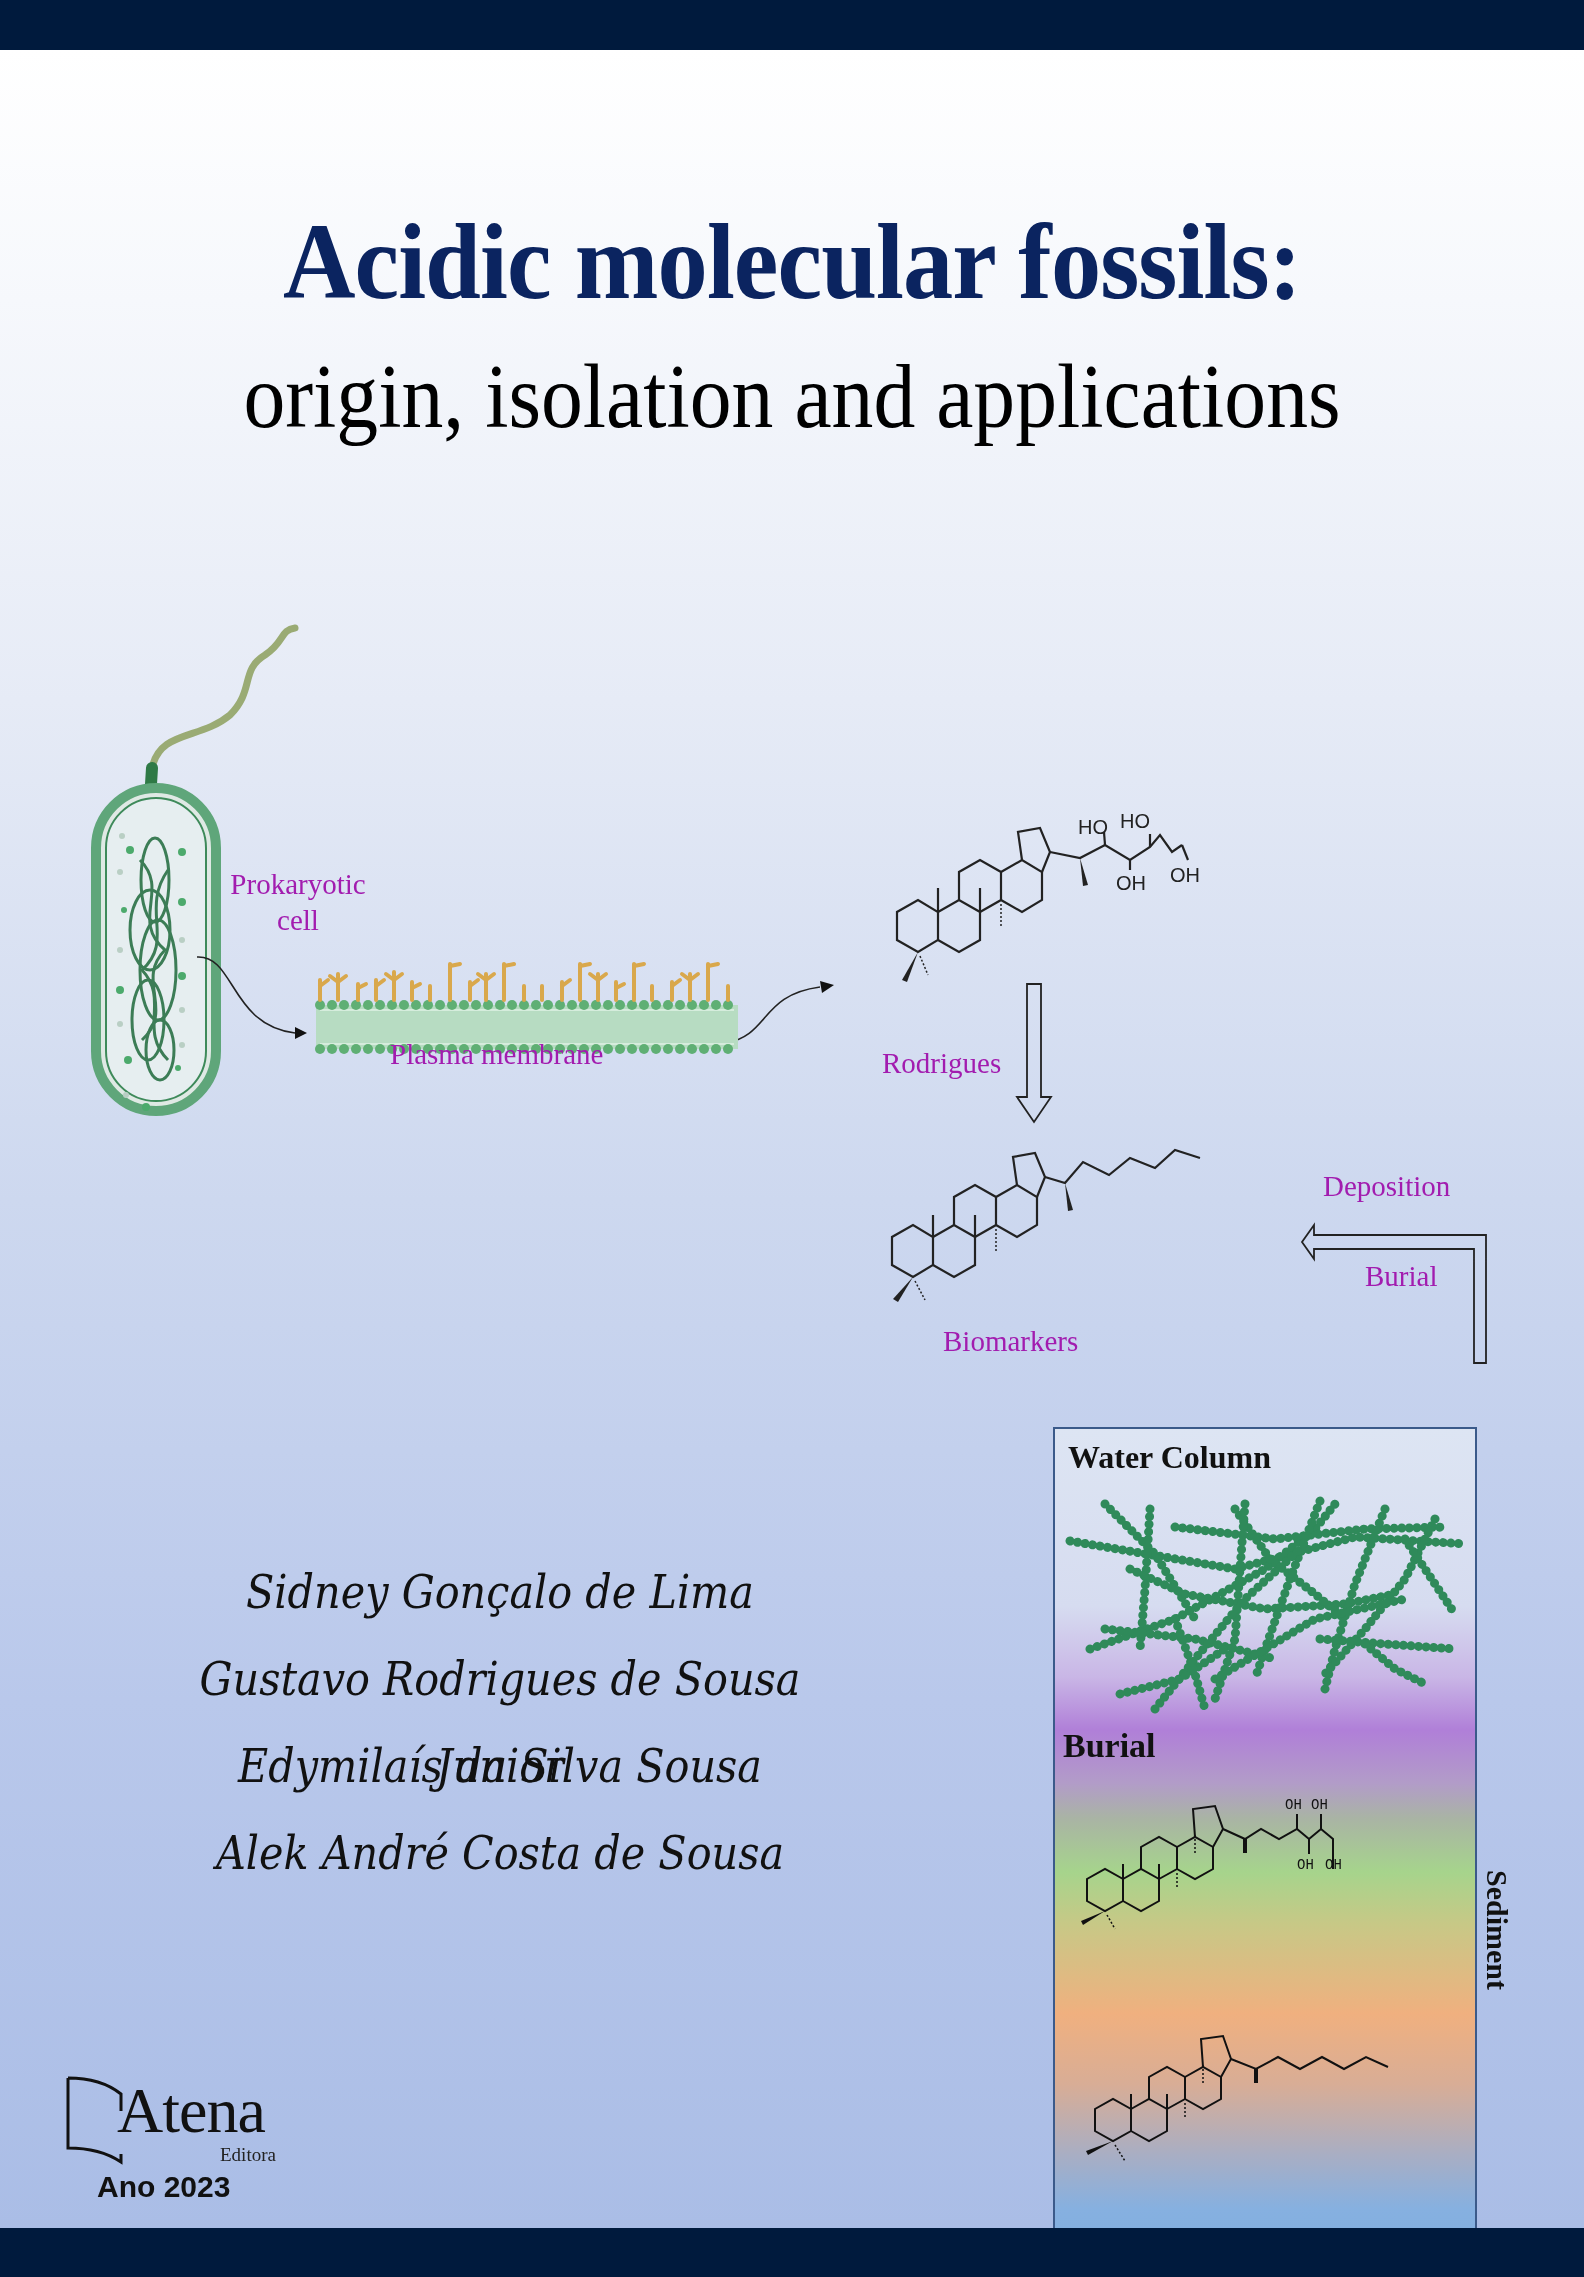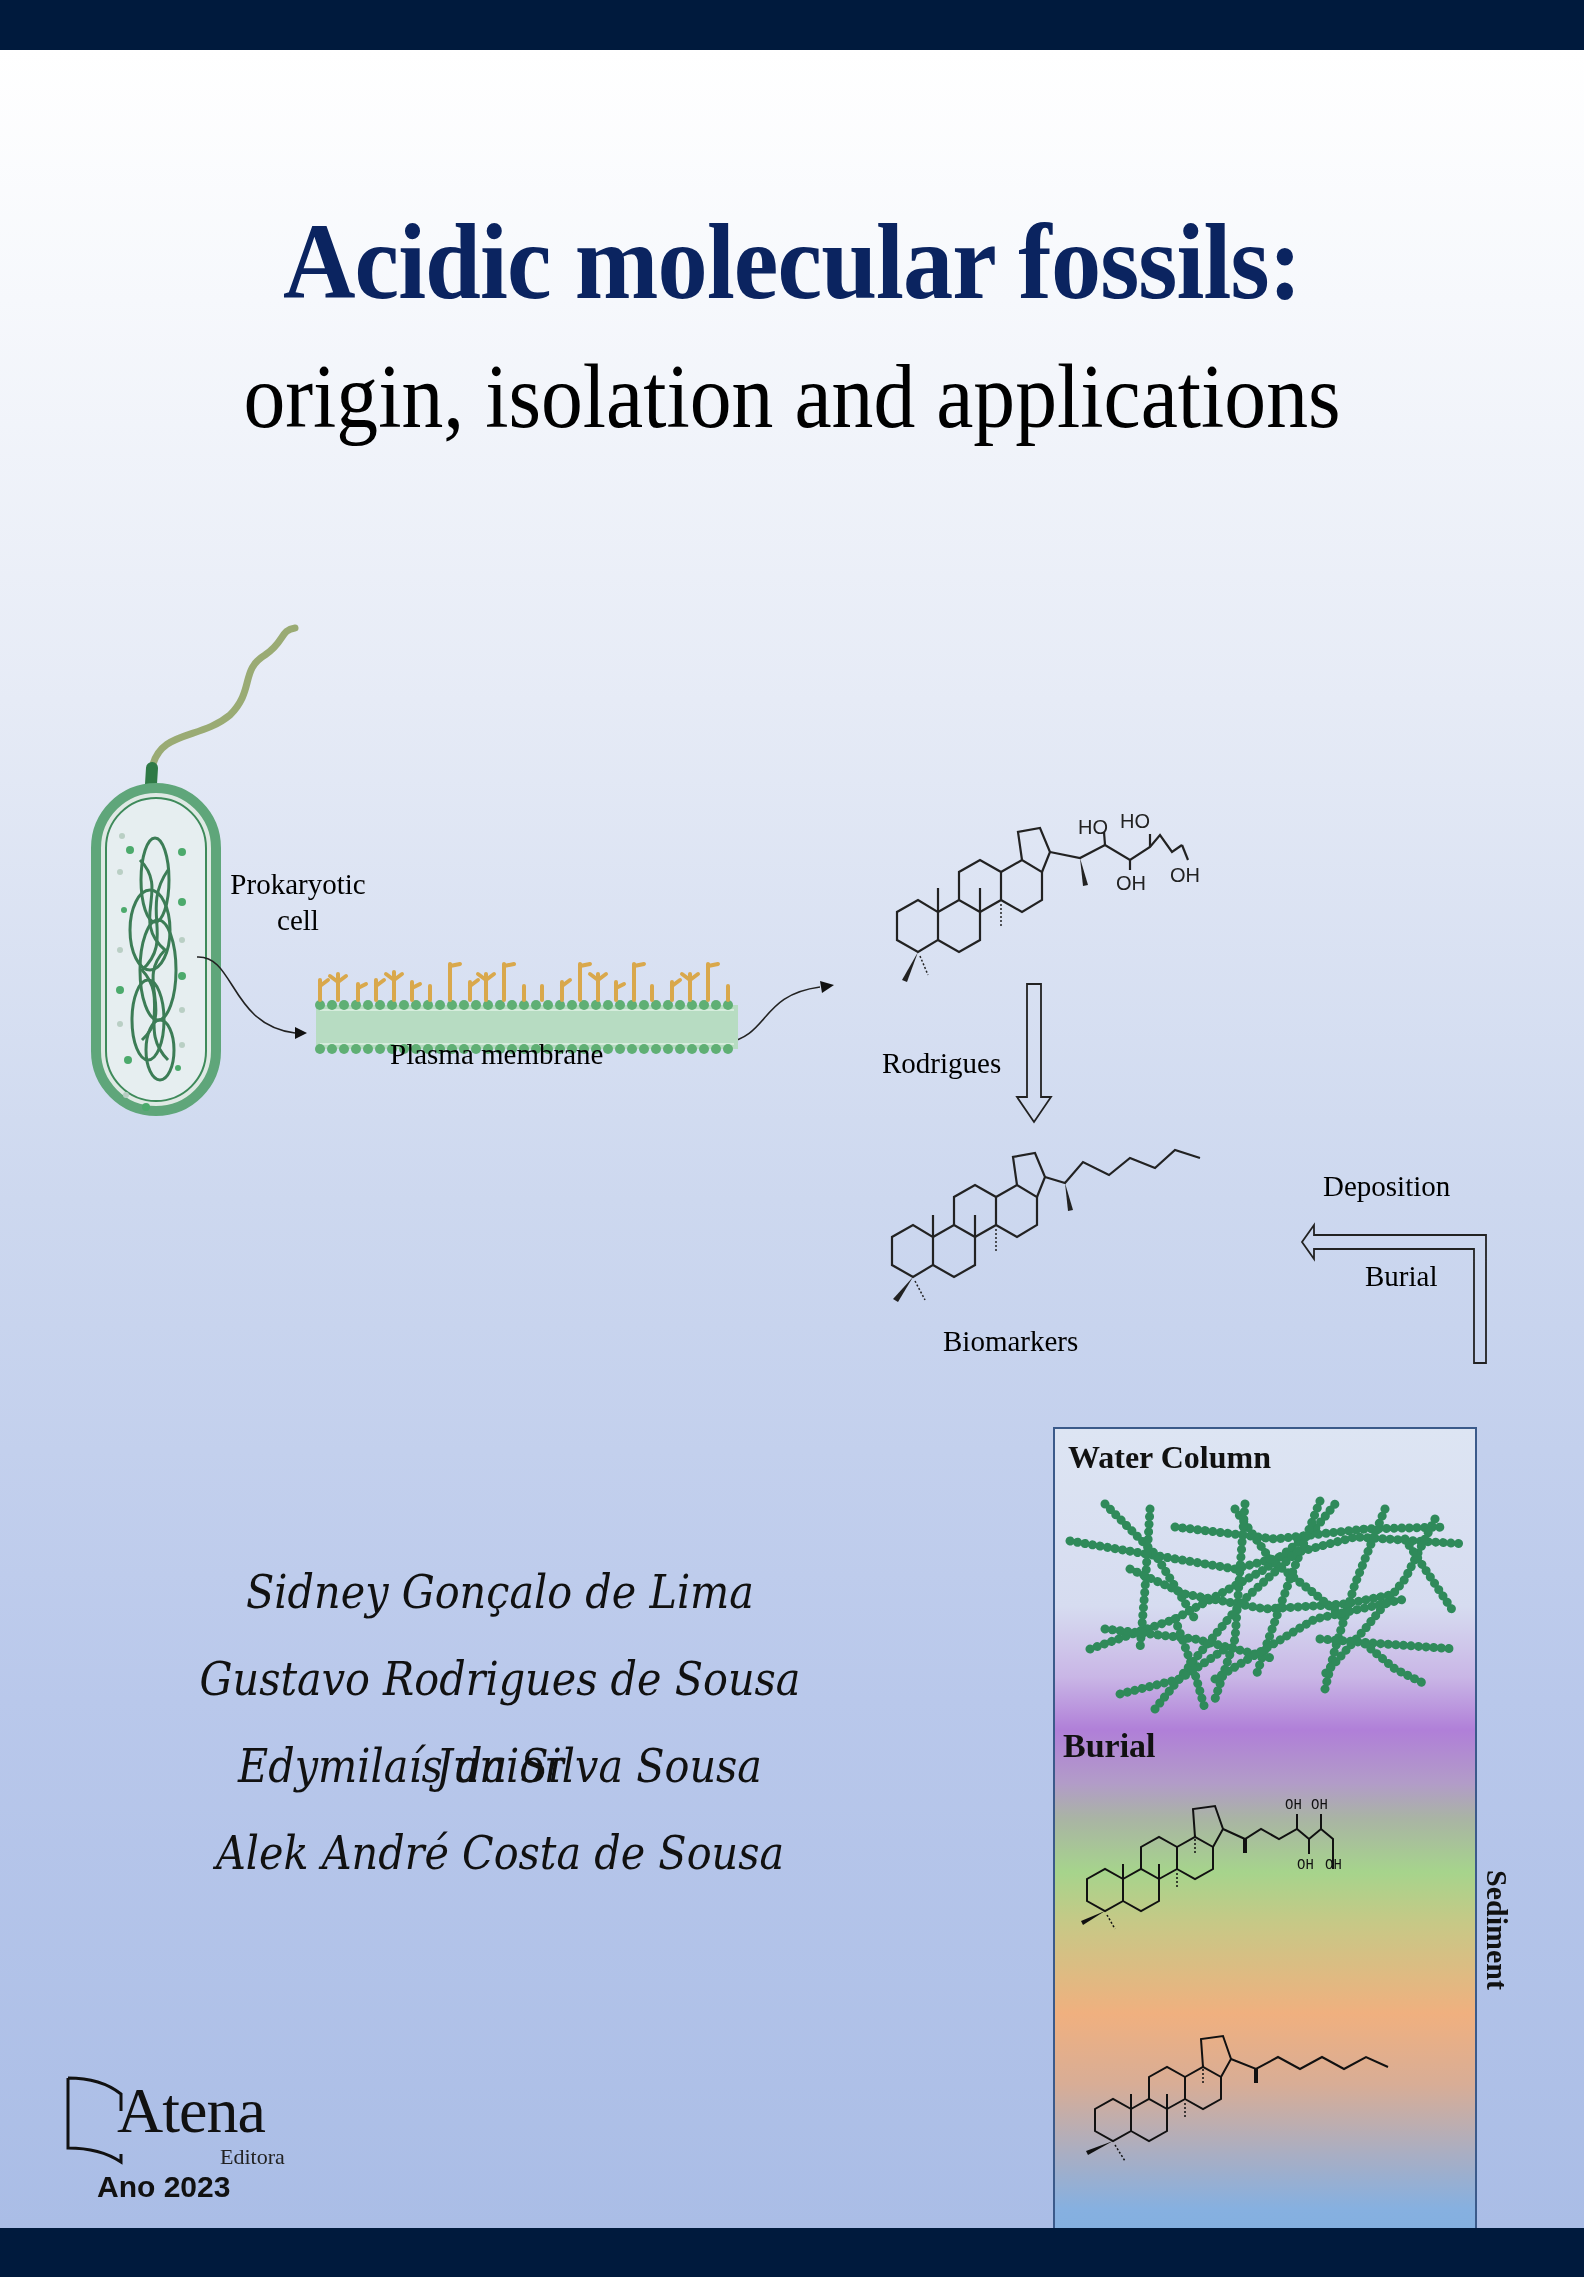--- a/index.html
+++ b/index.html
@@ -16,21 +16,21 @@
     position: absolute; left: 0; width: 1584px; top: 200px; text-align: center;
     font-family: "Liberation Serif", serif; font-weight: bold; font-size: 108px;
     color: #0b2460; letter-spacing: -1px; transform: scaleX(0.93); transform-origin: center;
   }
   .title2 {
     position: absolute; left: 0; width: 1584px; top: 345px; text-align: center;
     font-family: "Liberation Serif", serif; font-size: 90px; color: #000;
     transform: scaleX(0.93); transform-origin: center;
   }
 
-  .lbl { position: absolute; font-family: "Liberation Serif", serif; color: #000000; font-size: 29px; line-height: 1.25; }
+  .lbl { position: absolute; font-family: "Liberation Serif", serif; color: #a21caf; font-size: 29px; line-height: 1.25; }
 
   .authors { position: absolute; left: 80px; width: 840px; top: 1548px; text-align: center; }
   .author {
     font-family: "DejaVu Serif", "Liberation Serif", serif; font-style: italic; font-size: 47px;
     color: #111; height: 87px; line-height: 87px; transform: scaleX(0.88); transform-origin: center;
   }
 
   .sediment-box {
     position: absolute; left: 1053px; top: 1427px; width: 424px; height: 890px;
     border: 2px solid #3b5a8a; box-sizing: border-box;
@@ -42,21 +42,21 @@
   .box-lbl { position: absolute; font-family: "Liberation Serif", serif; font-weight: bold; color: #111; }
   .sediment-lbl {
     position: absolute; left: 1478px; top: 1870px; width: 140px; height: 40px;
     font-family: "Liberation Serif", serif; font-weight: bold; font-size: 30px; color: #111;
     transform: rotate(90deg); transform-origin: left top; white-space: nowrap;
     margin-left: 36px;
   }
 
   .logo { position: absolute; left: 62px; top: 2070px; width: 240px; height: 110px; }
   .logo-word { position: absolute; left: 30px; top: 4px; font-family: "Liberation Serif", serif; font-size: 64px; color: #111; letter-spacing: -1px; margin-left: 25px; }
-  .logo-sub { position: absolute; left: 158px; top: 74px; font-family: "Liberation Serif", serif; font-size: 22px; color: #222; }
+  .logo-sub { position: absolute; left: 158px; top: 74px; font-family: "Liberation Serif", serif; font-size: 19px; color: #222; }
   .year { position: absolute; left: 97px; top: 2170px; font-family: "Liberation Sans", sans-serif; font-weight: bold; font-size: 30px; color: #111; }
 
   svg { position: absolute; overflow: visible; }
 </style>
 </head>
 <body>
 
 <div class="bar top"></div>
 
 <div class="title1">Acidic molecular fossils:</div>

